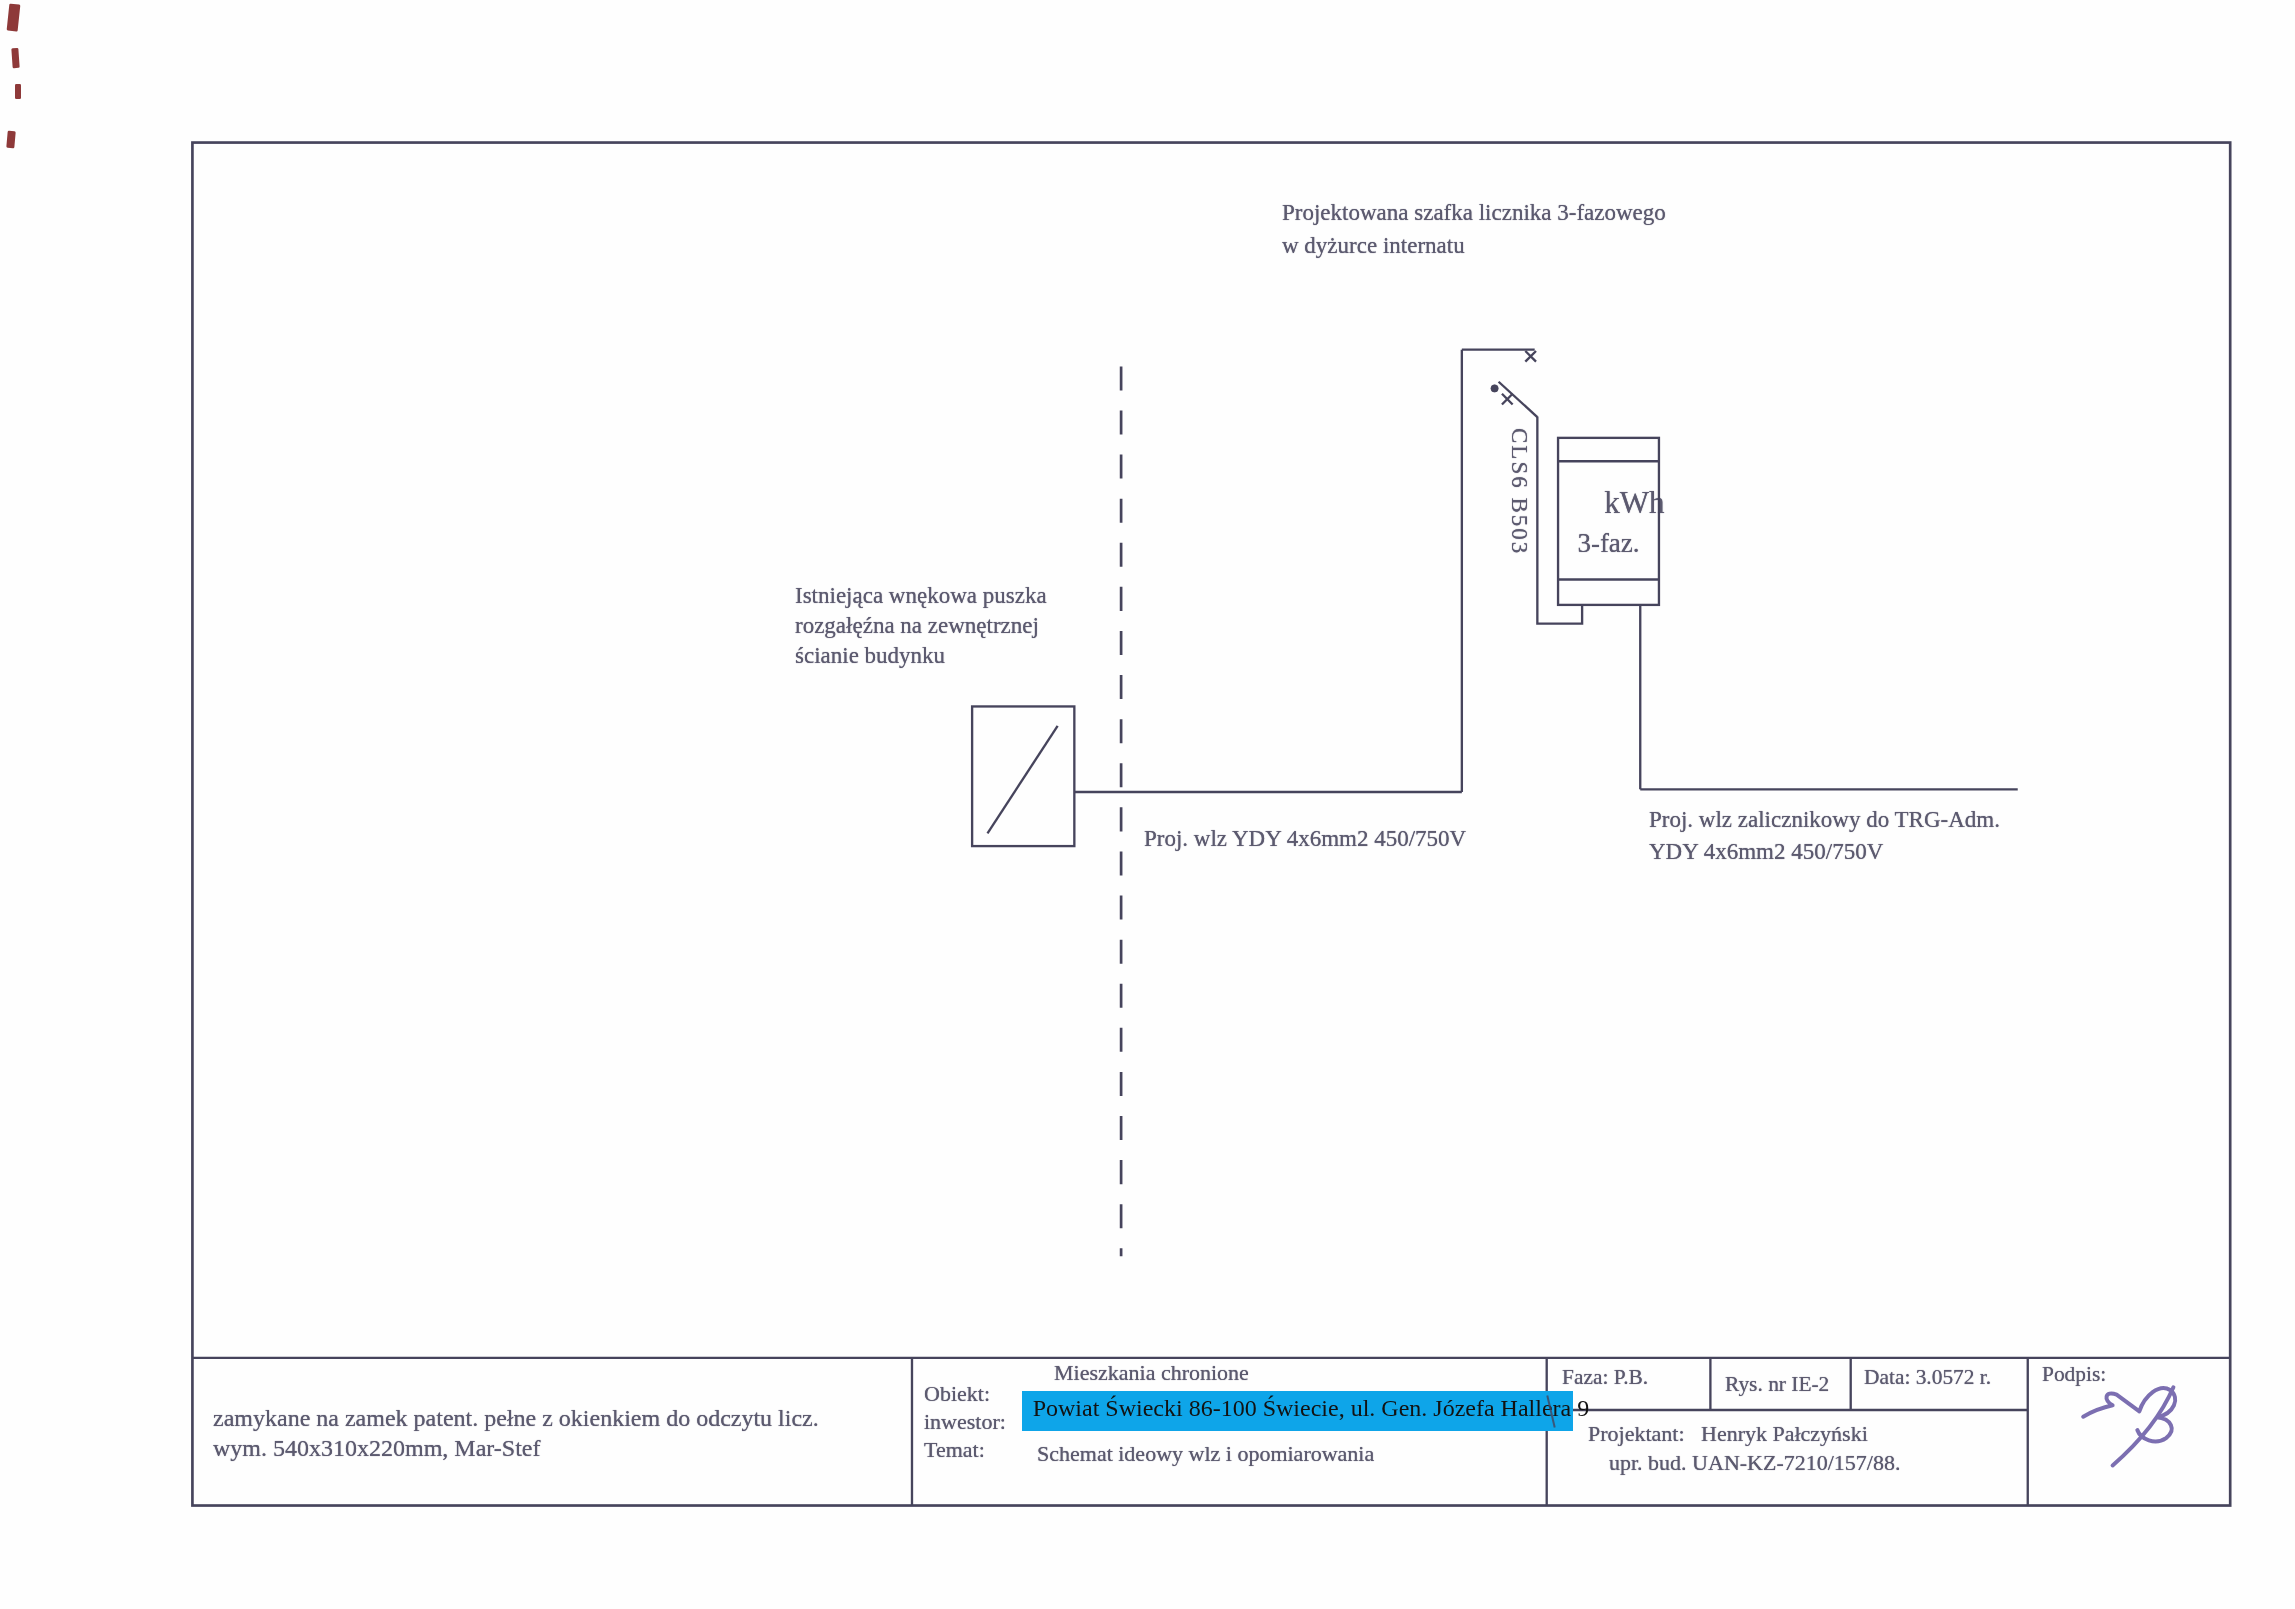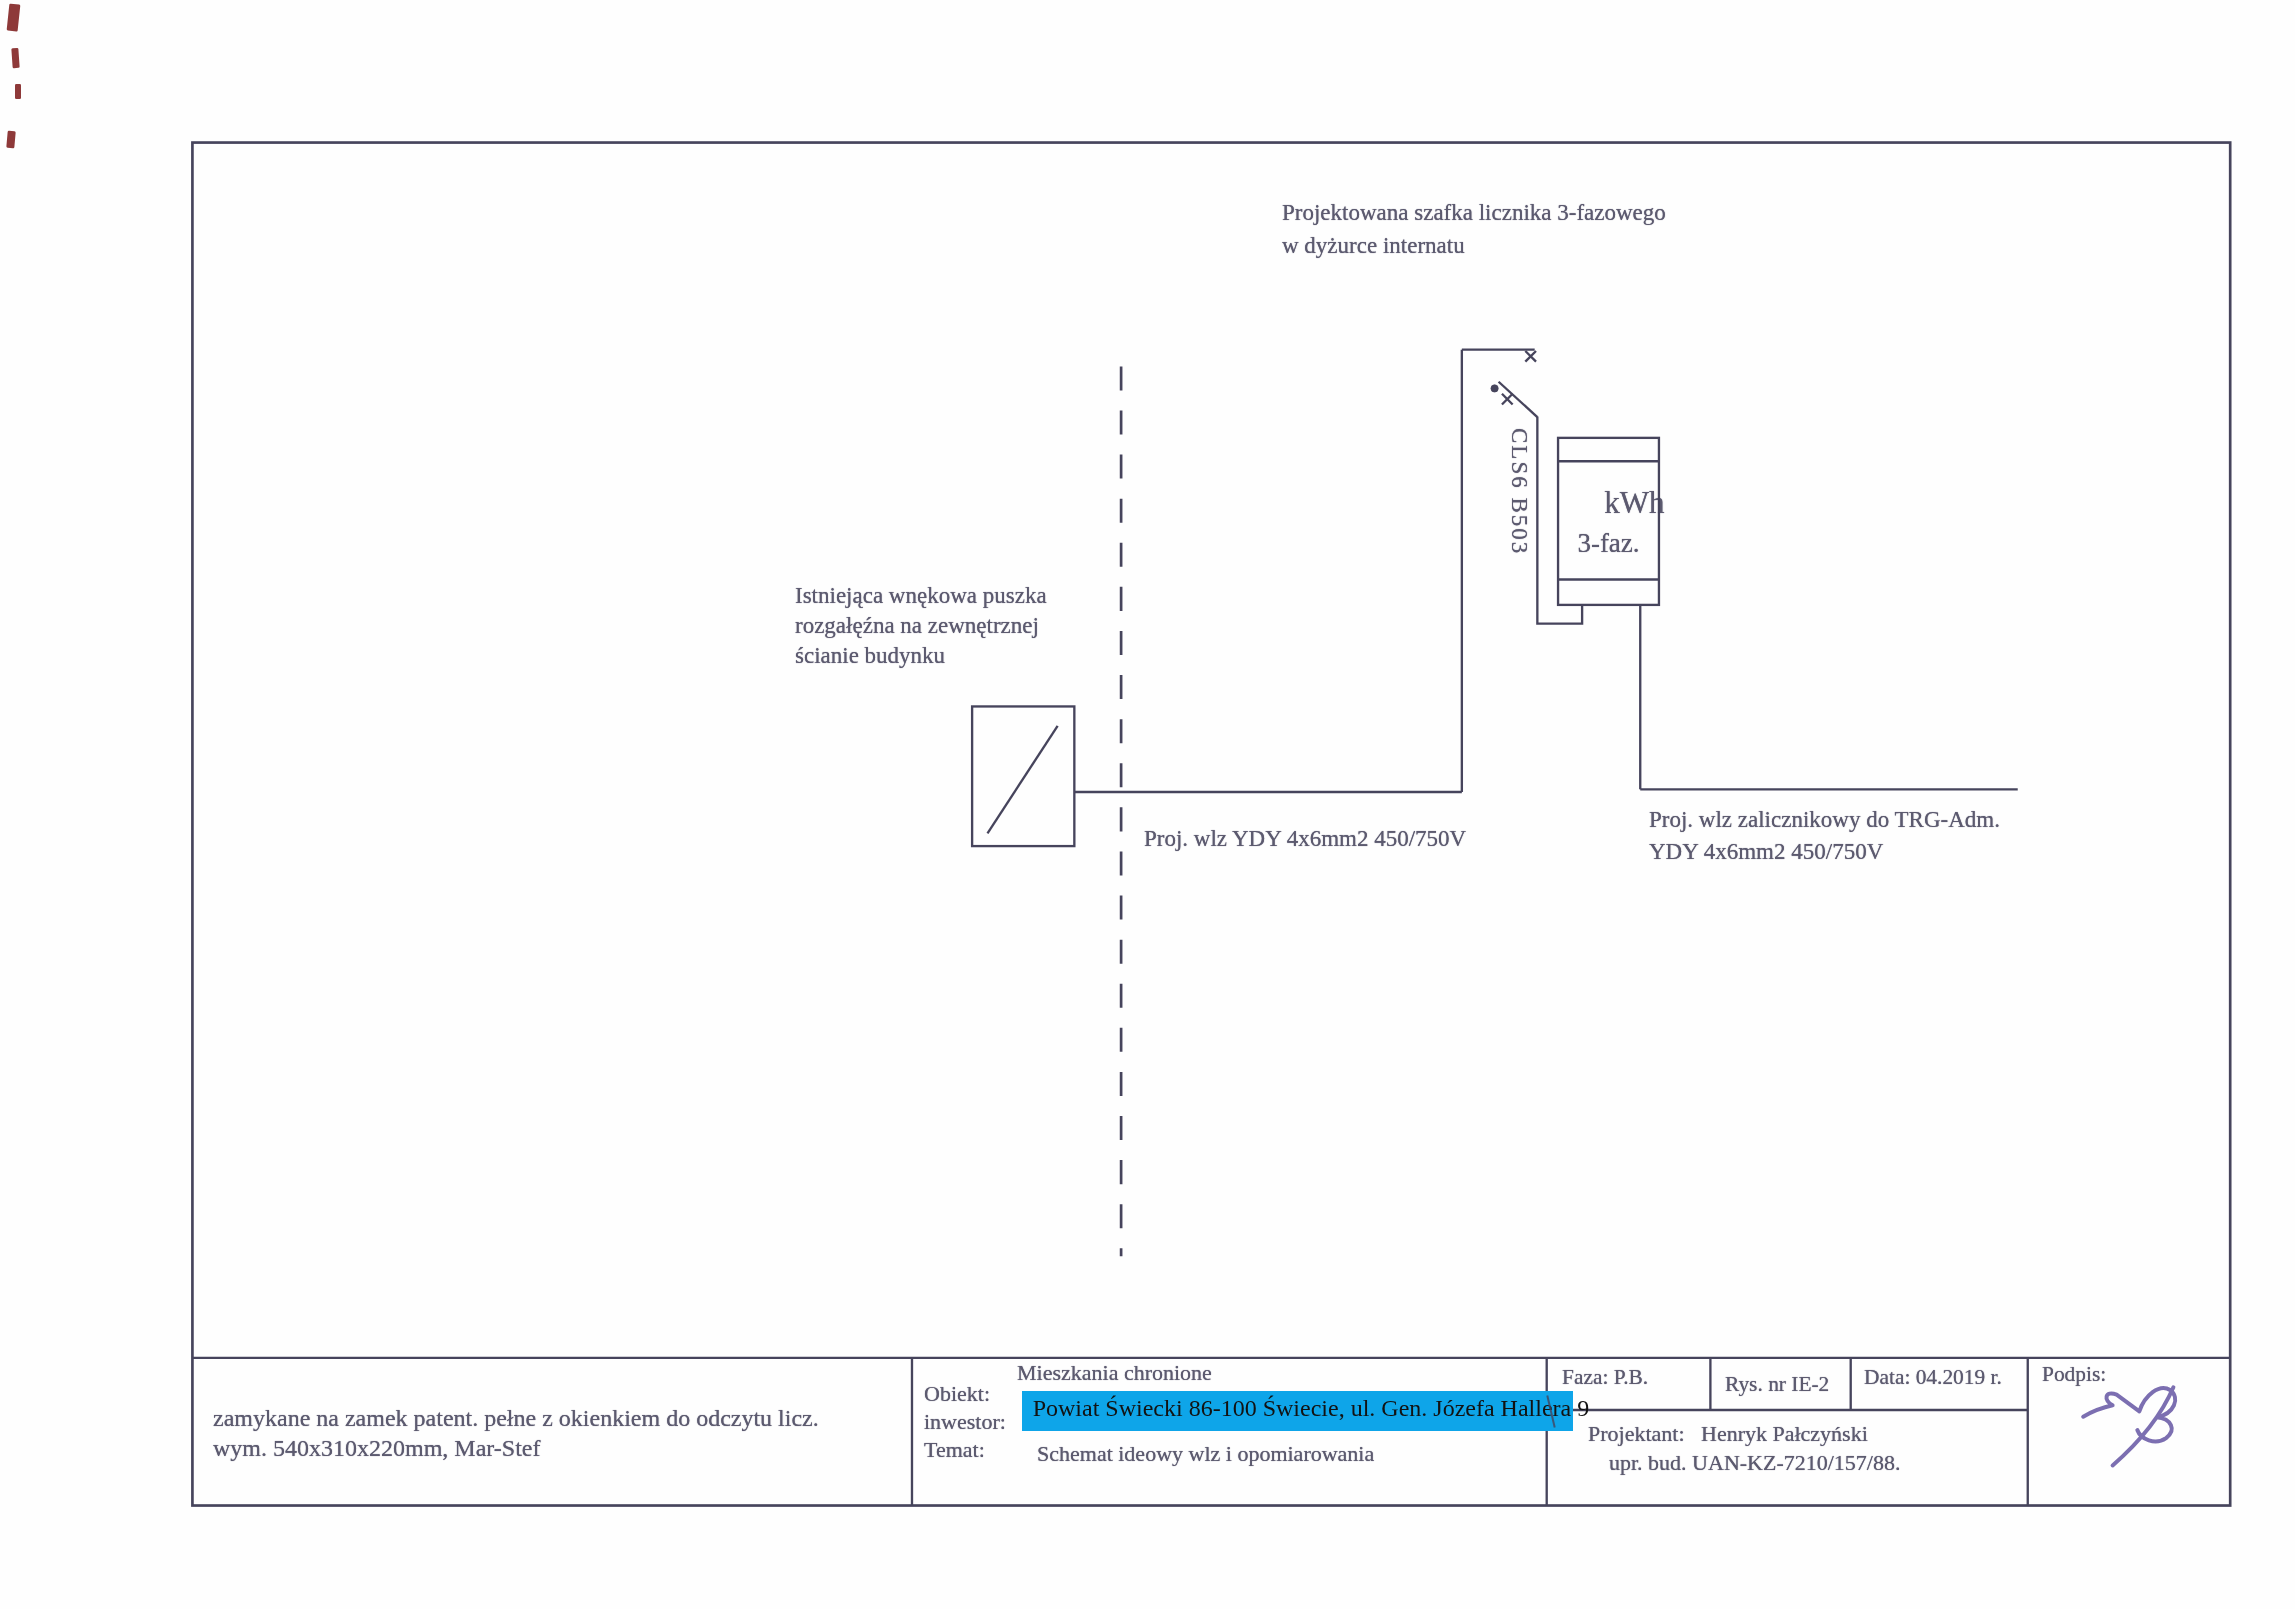--- a/index.html
+++ b/index.html
@@ -120,29 +120,29 @@
 
   <div class="txt scan fs34 rot90" style="left:1532px;top:428px;">CLS6 B503</div>
 
   <div class="txt scan fs46 meter-label" style="top:486px;padding-left:26px;">kWh</div>
   <div class="txt scan fs40 meter-label" style="top:529px;">3-faz.</div>
 
   <div class="txt scan fs36" style="left:213px;top:1405px;">zamykane na zamek patent. pełne z okienkiem do odczytu licz.</div>
   <div class="txt scan fs36" style="left:213px;top:1435px;">wym. 540x310x220mm, Mar-Stef</div>
 
   <div class="txt scan fs33" style="left:924px;top:1382px;">Obiekt:</div>
-  <div class="txt scan fs33" style="left:1017px;top:1361px;">Mieszkania chronione</div>
+  <div class="txt scan fs33" style="left:1054px;top:1361px;">Mieszkania chronione</div>
   <div class="txt scan fs33" style="left:924px;top:1410px;">inwestor:</div>
   <div class="pasted-label">Powiat Świecki  86-100 Świecie, ul. Gen. Józefa Hallera 9</div>
   <div class="pen-slash"></div>
   <div class="txt scan fs33" style="left:924px;top:1438px;">Temat:</div>
   <div class="txt scan fs33" style="left:1037px;top:1442px;">Schemat ideowy wlz i opomiarowania</div>
 
   <div class="txt scan fs32" style="left:1562px;top:1366px;">Faza:  P.B.</div>
   <div class="txt scan fs32" style="left:1725px;top:1373px;">Rys. nr IE-2</div>
-  <div class="txt scan fs32" style="left:1864px;top:1366px;">Data: 04.2019 r.</div>
+  <div class="txt scan fs32" style="left:1864px;top:1366px;">Data: 3.0572 r.</div>
   <div class="txt scan fs32" style="left:2042px;top:1363px;">Podpis:</div>
   <div class="txt scan fs33" style="left:1588px;top:1422px;">Projektant:</div>
   <div class="txt scan fs33" style="left:1701px;top:1422px;">Henryk Pałczyński</div>
   <div class="txt scan fs33" style="left:1609px;top:1451px;">upr. bud. UAN-KZ-7210/157/88.</div>
 
 </div>
 
 
 </body></html>

